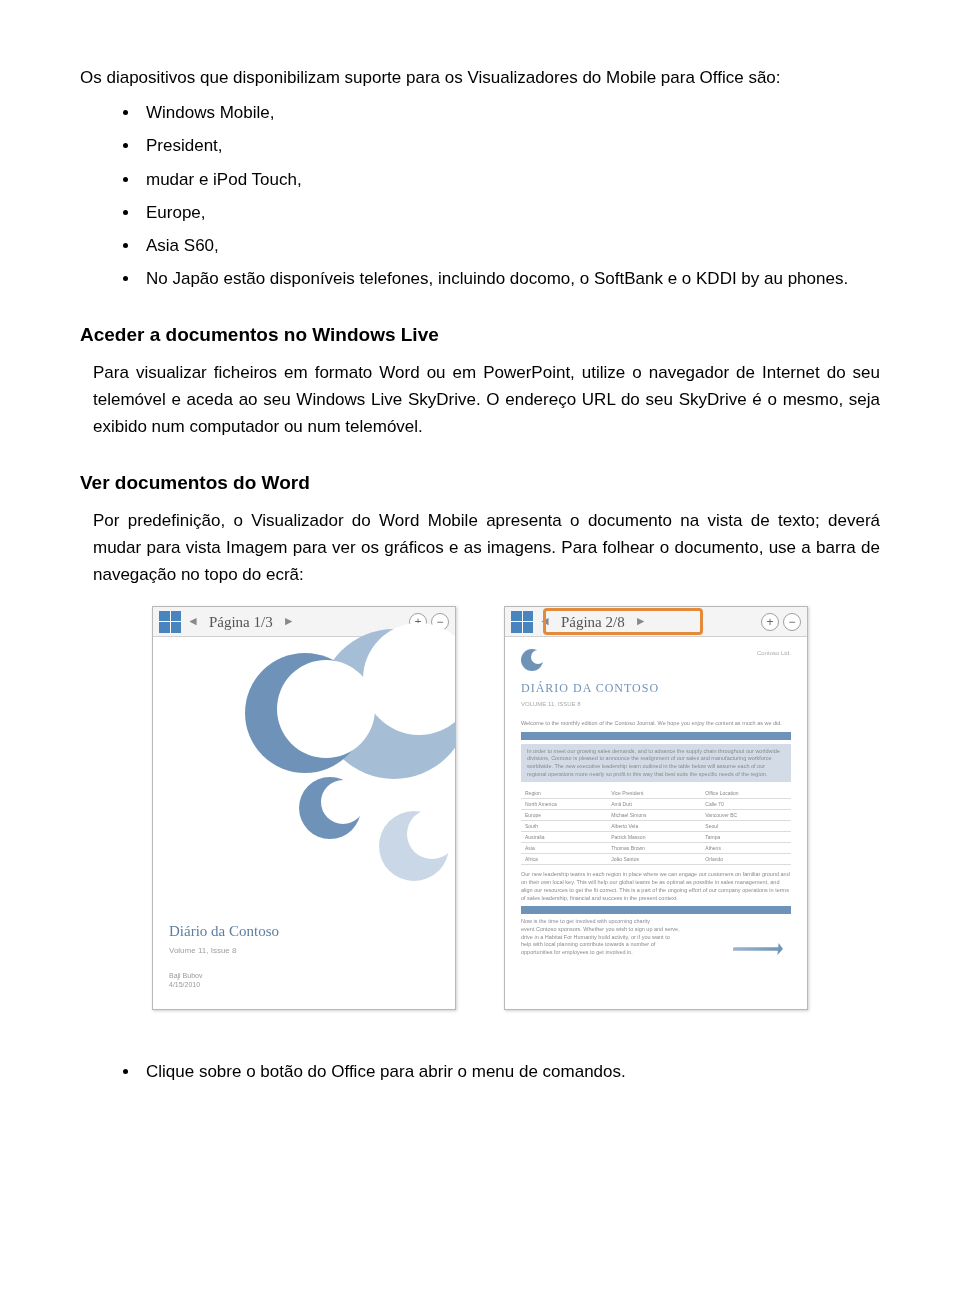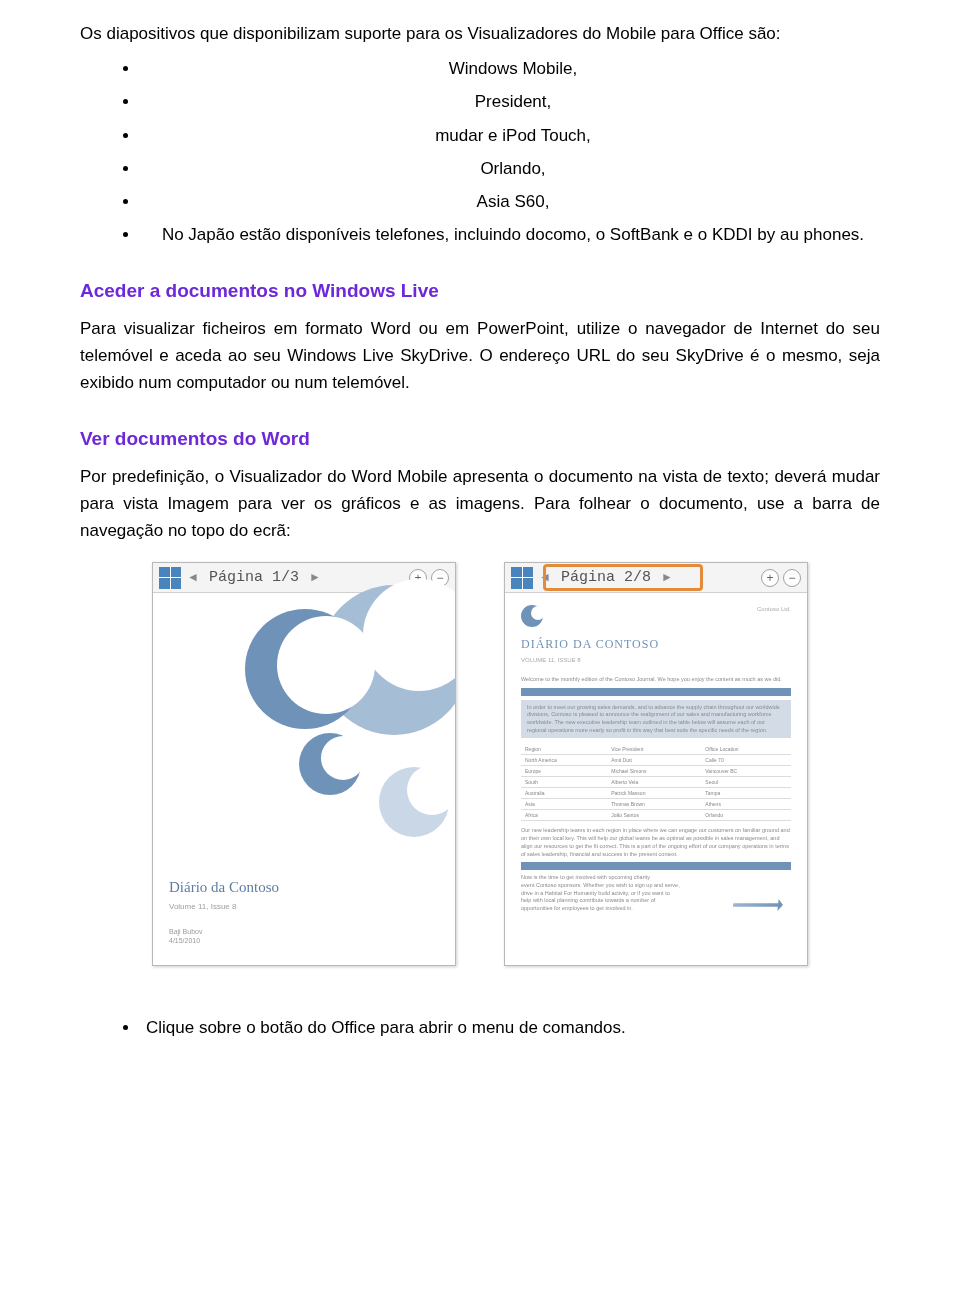--- a/index.html
+++ b/index.html
@@ -4,25 +4,25 @@
 <style>
   * { box-sizing: border-box; margin: 0; padding: 0; }
   body {
     font-family: Arial, Helvetica, sans-serif;
     background: #ffffff;
     color: #000000;
     width: 960px;
     padding: 20px 80px 40px 80px;
     line-height: 1.6;
   }
-  p.intro { font-size: 17px; margin-bottom: 8px; }
+  p.intro { font-size: 17px; margin-bottom: 8px; margin-top: 44px; }
   ul.bullets { list-style: disc; padding-left: 60px; margin-bottom: 28px; }
-  ul.bullets li { font-size: 17px; margin: 6px 0; padding-left: 6px; text-align: center; }
-  h2.section-title { font-size: 19px; font-weight: bold; color: #6d28d9; margin-top: 28px; margin-bottom: 8px; }
-  p.body-text { font-size: 17px; text-align: justify; margin-bottom: 18px; }
+  ul.bullets li { font-size: 17px; margin: 6px 0; padding-left: 6px; }
+  h2.section-title { font-size: 19px; font-weight: bold; color: #000000; margin-top: 28px; margin-bottom: 8px; }
+  p.body-text { font-size: 17px; text-align: justify; margin-bottom: 18px; margin-left: 13px; }
   .screenshots-row { display: flex; justify-content: center; gap: 48px; margin: 18px 0 40px 0; }
   .mobile-frame {
     width: 304px;
     height: 404px;
     border: 1px solid #b8b8b8;
     background: #ffffff;
     box-shadow: 1px 1px 3px rgba(0,0,0,0.2);
     overflow: hidden;
     position: relative;
   }
@@ -44,21 +44,21 @@
     left: 38px; width: 160px;
     pointer-events: none;
   }
   .nav-logo {
     width: 22px; height: 22px;
     display: grid; grid-template: 1fr 1fr / 1fr 1fr; gap: 1px;
     background: #fff;
   }
   .nav-logo span { background: #4a84bd; }
   .arrow-btn { color: #888; font-size: 12px; padding: 0 2px; user-select: none; }
-  .page-label { font-family: Liberation Mono, monospace; font-size: 15px; color: #555; flex: 0 0 auto; padding: 0 4px; }
+  .page-label { font-family: Liberation Serif, serif; font-size: 15px; color: #555; flex: 0 0 auto; padding: 0 4px; }
   .circle-btn {
     width: 18px; height: 18px; border-radius: 50%;
     border: 1px solid #a0a0a0; background: #fff;
     display: inline-flex; align-items: center; justify-content: center;
     font-size: 12px; color: #666; line-height: 1;
   }
   .nav-spacer { flex: 1; }
   .page-body { padding: 12px 16px 10px 16px; position: relative; height: 372px; }
   
   .cover-circles { position: relative; width: 100%; height: 250px; }
@@ -102,21 +102,21 @@
 </style>
 </head>
 <body>
 
 <p class="intro">Os diapositivos que disponibilizam suporte para os Visualizadores do Mobile para Office são:</p>
 
 <ul class="bullets">
   <li>Windows Mobile,</li>
   <li>President,</li>
   <li>mudar e iPod Touch,</li>
-  <li>Orlando,</li>
+  <li>Europe,</li>
   <li>Asia S60,</li>
   <li>No Japão estão disponíveis telefones, incluindo docomo, o SoftBank e o KDDI by au phones.</li>
 </ul>
 
 <h2 class="section-title">Aceder a documentos no Windows Live</h2>
 <p class="body-text">Para visualizar ficheiros em formato Word ou em PowerPoint, utilize o navegador de Internet do seu telemóvel e aceda ao seu Windows Live SkyDrive. O endereço URL do seu SkyDrive é o mesmo, seja exibido num computador ou num telemóvel.</p>
 
 <h2 class="section-title">Ver documentos do Word</h2>
 <p class="body-text">Por predefinição, o Visualizador do Word Mobile apresenta o documento na vista de texto; deverá mudar para vista Imagem para ver os gráficos e as imagens. Para folhear o documento, use a barra de navegação no topo do ecrã:</p>
 

